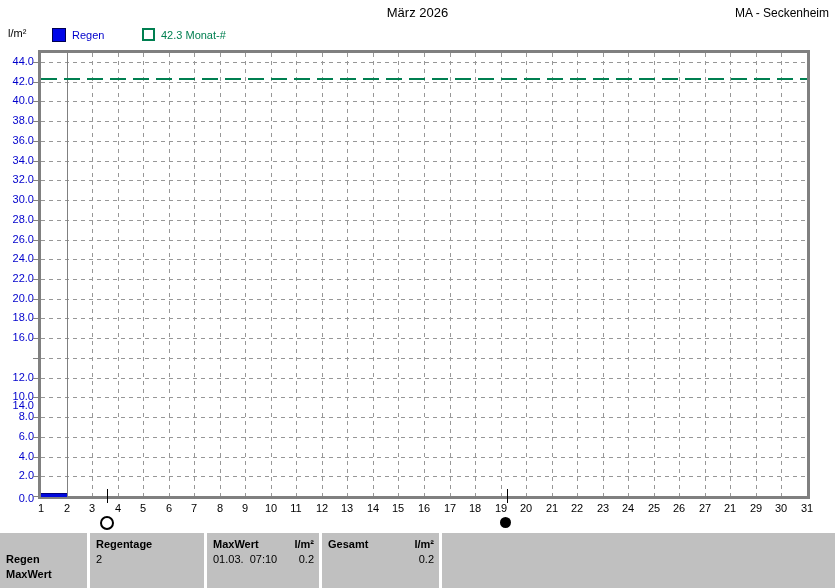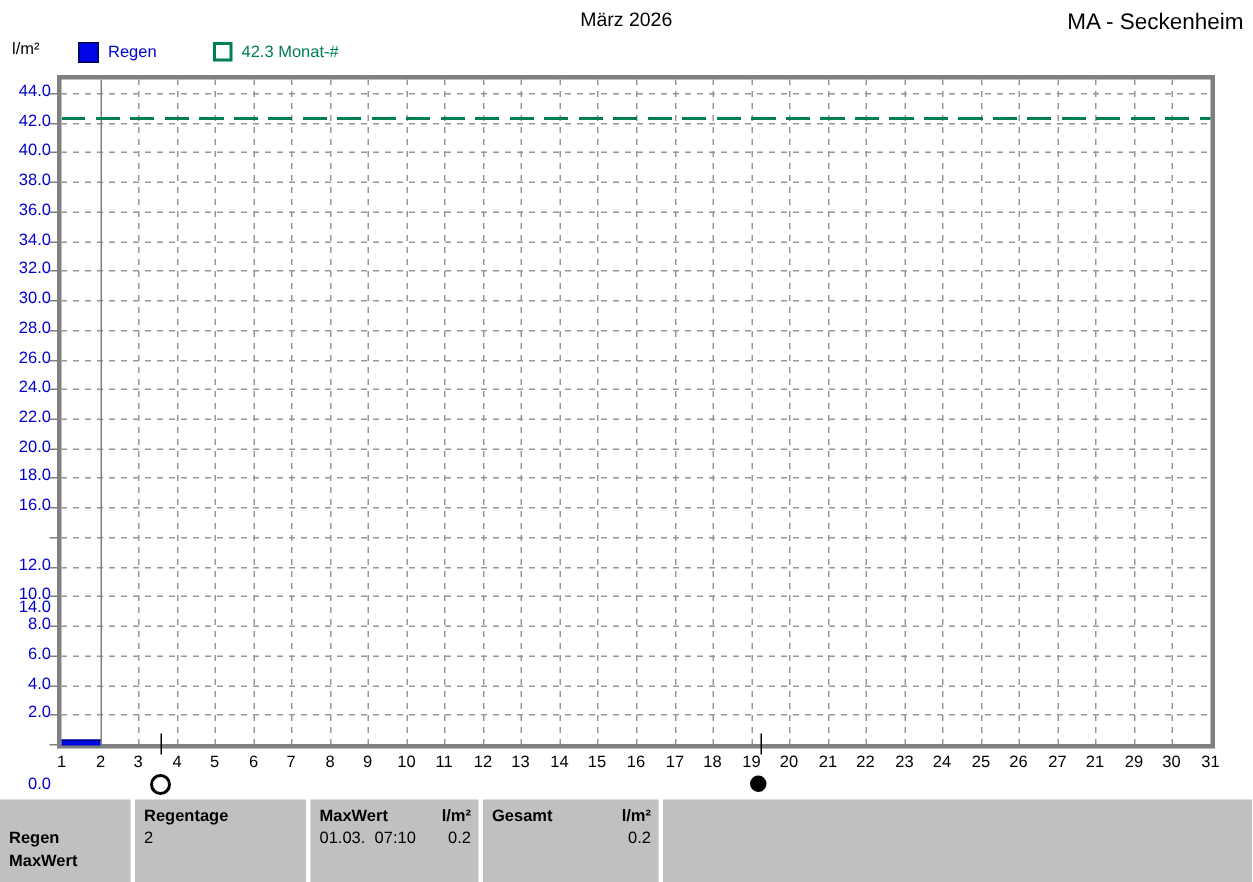--- a/index.html
+++ b/index.html
@@ -1,19 +1,19 @@
 <!DOCTYPE html>
 <html><head>
 <meta charset="utf-8">
 <style>
   html,body{margin:0;padding:0;background:#fff;}
   .screen{position:relative;width:835px;height:588px;background:#fff;overflow:hidden;
           font-family:"Liberation Sans","DejaVu Sans",sans-serif;color:#000;}
   .title{position:absolute;top:5px;left:0;width:100%;text-align:center;font-size:13px;}
-  .station{position:absolute;top:6px;right:6px;font-size:15px;}
+  .station{position:absolute;top:6px;right:6px;font-size:12px;}
   .yunit{position:absolute;top:27px;left:8px;font-size:11px;}
   .legend-item{position:absolute;display:flex;align-items:center;gap:6px;font-size:11px;}
   .legend-regen{top:28px;left:52px;}
   .legend-monat{top:28px;left:142px;}
   .swatch-blue{width:12px;height:12px;background:#0006e8;border:1px solid #000050;display:inline-block;}
   .swatch-open{width:9px;height:9px;background:#fff;border:2px solid #007f50;display:inline-block;}
   .txt-blue{color:#0000cc;}
   .txt-green{color:#007f50;}
   .plot{position:absolute;left:38px;top:50px;width:766px;height:443px;border:3px solid #808080;background:#fff;}
   .hgrid{position:absolute;left:0;width:766px;height:1px;
@@ -113,21 +113,21 @@
       <div class="vgrid" style="left: 638px;"></div>
       <div class="vgrid" style="left: 664px;"></div>
       <div class="vgrid" style="left: 689px;"></div>
       <div class="vgrid" style="left: 715px;"></div>
       <div class="vgrid" style="left: 740px;"></div>
       <div class="refline" style="top: 25px;"></div>
       <div class="bar" style="left: 0px; width: 26px; height: 3px; top: 440px;"></div>
     </div>
 
   <div id="yaxis">
-      <div class="ylab" style="top: 517px;">0.0</div>
+      <div class="ylab" style="top: 492px;">0.0</div>
       <div class="ytick" style="top: 496px;"></div>
       <div class="ylab" style="top: 469px;">2.0</div>
       <div class="ytick" style="top: 476px;"></div>
       <div class="ylab" style="top: 450px;">4.0</div>
       <div class="ytick" style="top: 457px;"></div>
       <div class="ylab" style="top: 430px;">6.0</div>
       <div class="ytick" style="top: 437px;"></div>
       <div class="ylab" style="top: 410px;">8.0</div>
       <div class="ytick" style="top: 417px;"></div>
       <div class="ylab" style="top: 390px;">10.0</div>

